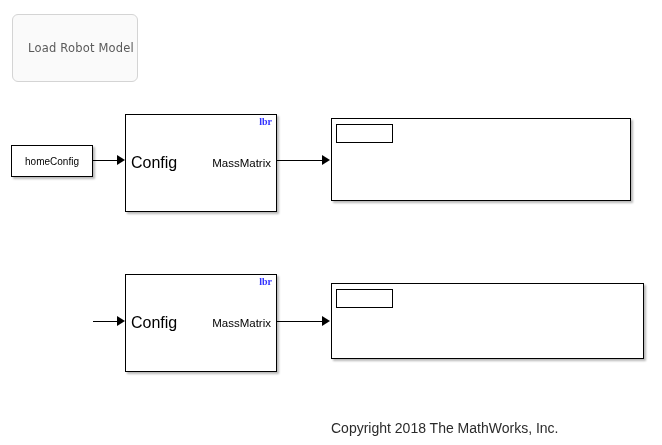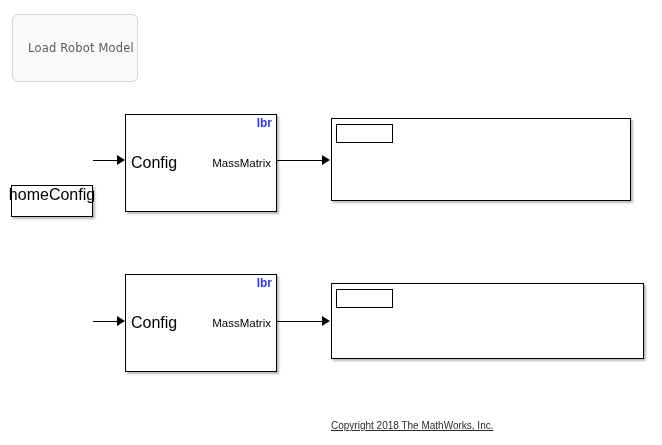--- a/index.html
+++ b/index.html
@@ -53,25 +53,25 @@
     position: absolute;
     box-sizing: border-box;
     background: #ffffff;
     border: 1.4px solid #000000;
     box-shadow: 2px 2px 2px rgba(0,0,0,0.28);
   }
 
   
   .const-block {
     display: flex;
+    align-items: center;
     justify-content: center;
-    font-size: 16px;
+    font-size: 10px;
     color: #000000;
     font-family: "Liberation Sans", sans-serif;
-    margin-top: 40px;
   }
 
   
   .fn-block { }
 
   .fn-port-in {
     position: absolute;
     left: 5px;
     top: 50%;
     transform: translateY(-50%);
@@ -85,25 +85,25 @@
     top: 50%;
     transform: translateY(-50%);
     font-size: 11.5px;
     color: #000000;
     white-space: nowrap;
   }
   .fn-tag {
     position: absolute;
     right: 4px;
     top: 1px;
-    font-size: 12px;
+    font-size: 10px;
     font-weight: bold;
     color: #3333ff;
     white-space: nowrap;
-    font-family: Liberation Sans, sans-serif;
+    font-family: Liberation Serif, serif;
   }
 
   
   .display-block { }
   .display-inner {
     position: absolute;
     left: 4px;
     top: 5px;
     width: 57px;
     height: 19px;
@@ -123,25 +123,24 @@
     width: 0;
     height: 0;
     border-top: 5px solid transparent;
     border-bottom: 5px solid transparent;
     border-left: 8px solid #000000;
   }
 
   
   .copyright {
     position: absolute;
-    font-size: 10px;
+    font-size: 14px;
     color: #2b2b2b;
     white-space: nowrap;
     font-family: "Liberation Sans", sans-serif;
-    text-decoration: underline;
   }
 </style>
 </head>
 <body>
 
 <div id="canvas">
 
   <div class="load-button">Load Robot Model</div>
 
   <div class="sl-block const-block" style="left:11px; top:145px; width:82px; height:32px;">

